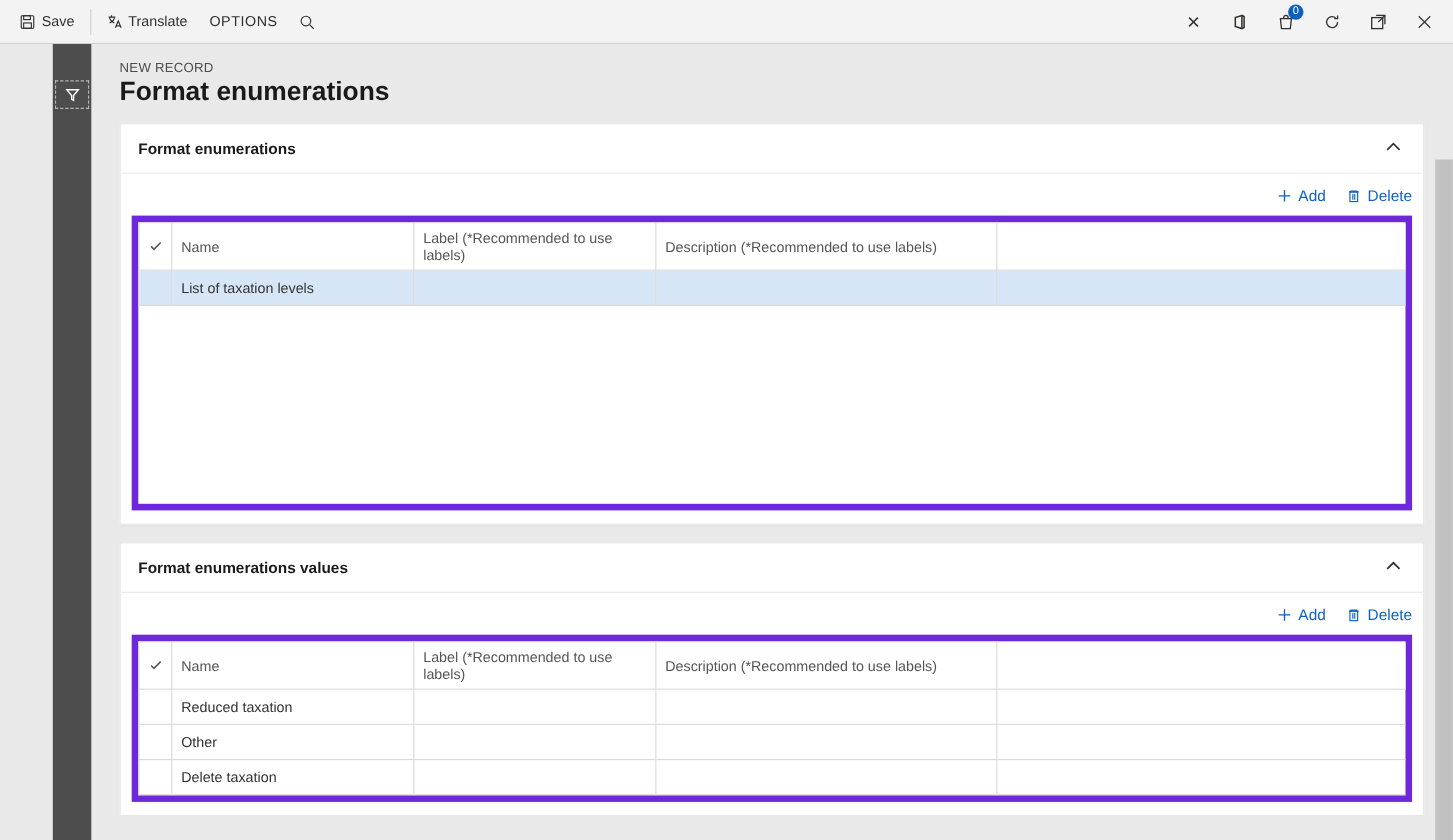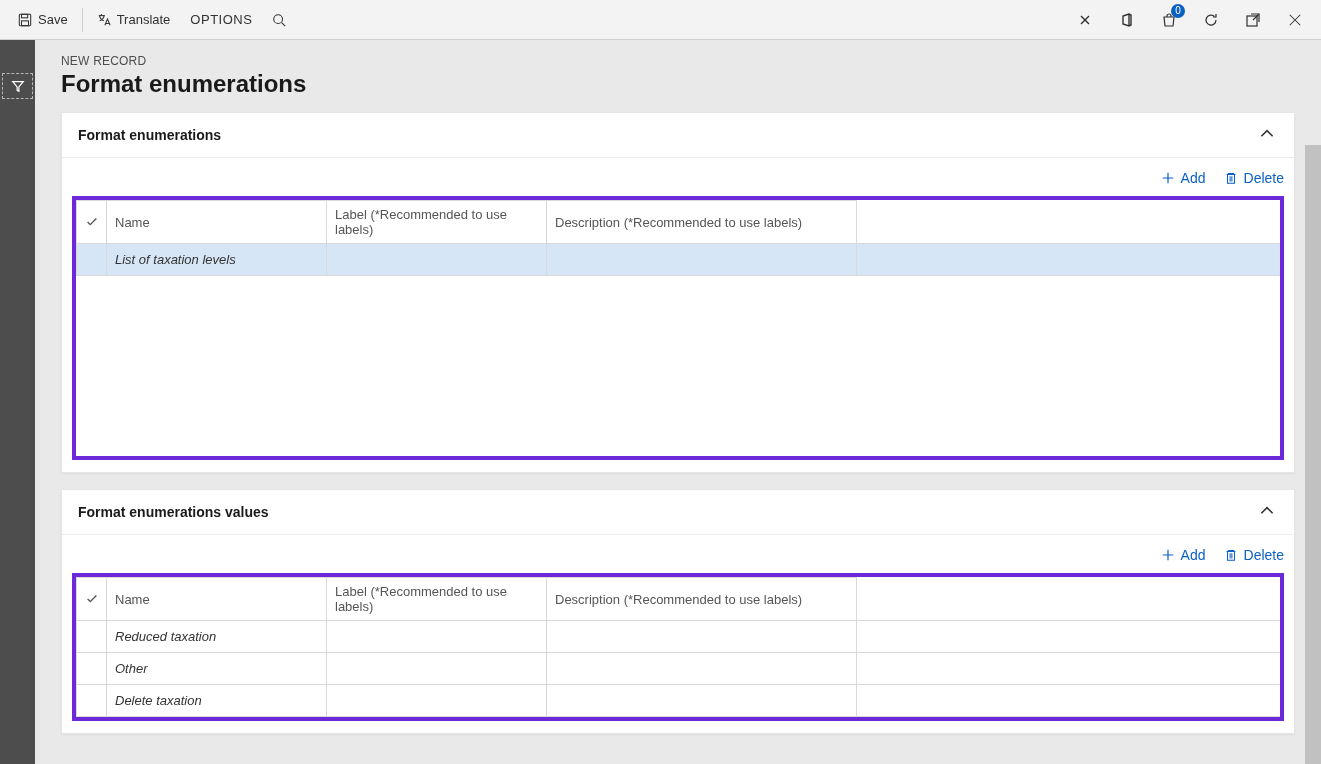--- a/index.html
+++ b/index.html
@@ -7,39 +7,39 @@
   
   .toolbar { height:40px; background:#f3f3f3; border-bottom:1px solid #d0d0d0; display:flex; align-items:center; padding:0 8px; }
   .toolbar .left { display:flex; align-items:center; gap:0; }
   .toolbar .btn { display:flex; align-items:center; gap:6px; padding:0 10px; height:40px; cursor:pointer; font-size:13px; color:#323130; }
   .toolbar .sep { width:1px; height:24px; background:#d0d0d0; margin:0 4px; }
   .toolbar .right { margin-left:auto; display:flex; align-items:center; gap:6px; }
   .icon-btn { width:36px; height:36px; display:flex; align-items:center; justify-content:center; cursor:pointer; position:relative; }
   .badge { position:absolute; top:2px; right:2px; background:#0a5fbf; color:#fff; font-size:10px; border-radius:8px; min-width:14px; height:14px; line-height:14px; text-align:center; padding:0 2px; }
   svg { display:block; }
   
-  .body-area { position:absolute; top:40px; left:0; right:0; bottom:0; display:flex; }
+  .body-area { position:absolute; top:40px; left:0; right:0; bottom:0; display:flex;padding-left:48px; }
   .left-rail { width:35px; background:#4d4d4d; }
   .filter-chip { margin:33px 2px 0 2px; border:1px dashed #b6b6b6; height:26px; display:flex; align-items:center; justify-content:center; }
   .filter-chip svg { stroke:#fff; }
   .content { flex:1; overflow:auto; padding:14px 26px 20px 26px; position:relative; }
   .scrollbar-fake { position:absolute; right:0; top:105px; width:16px; height:640px; }
   .scrollbar-thumb { background:#c1c1c1; width:16px; height:640px; border-radius:0; }
   .crumb { font-size:12px; letter-spacing:0.2px; color:#4d4d4d; }
   h1.page-title { margin:2px 0 14px 0; font-size:24px; font-weight:600; }
   .panel { background:#fff; border:1px solid #e5e5e5; margin-bottom:16px; box-shadow:0 1px 2px rgba(0,0,0,0.05); }
   .panel-header { display:flex; align-items:center; justify-content:space-between; padding:12px 16px; border-bottom:1px solid #ececec; font-weight:600; font-size:14px; }
   .panel-body { padding:12px 10px 12px 10px; }
   .action-row { display:flex; align-items:center; gap:18px; padding:0 0 10px 10px;justify-content:flex-end; }
   .link-btn { display:flex; align-items:center; gap:6px; color:#0b61c4; cursor:pointer; font-size:14px; }
-  .grid { border:4px solid #6d28d9; }
+  .grid { border:6px solid #6d28d9; }
   .grid table { border-collapse:collapse; width:100%; table-layout:fixed; }
   .grid th, .grid td { border:1px solid #d9d9d9; padding:6px 8px; font-size:13px; text-align:left; font-weight:400; color:#333; }
   .grid th { background:#fff; color:#555; height:32px; }
-  .grid td { height:32px;font-style:italic; }
+  .grid td { height:32px; }
   .check-col { width:30px; text-align:center !important; }
   .name-col { width:220px; }
   .label-col { width:220px; }
   .desc-col { width:310px; }
   .selrow td { background:#d6e6f6; }
   .grid-empty { height:180px; }
   .chevron { width:20px; height:20px; }
 </style>
 </head>
 <body>

